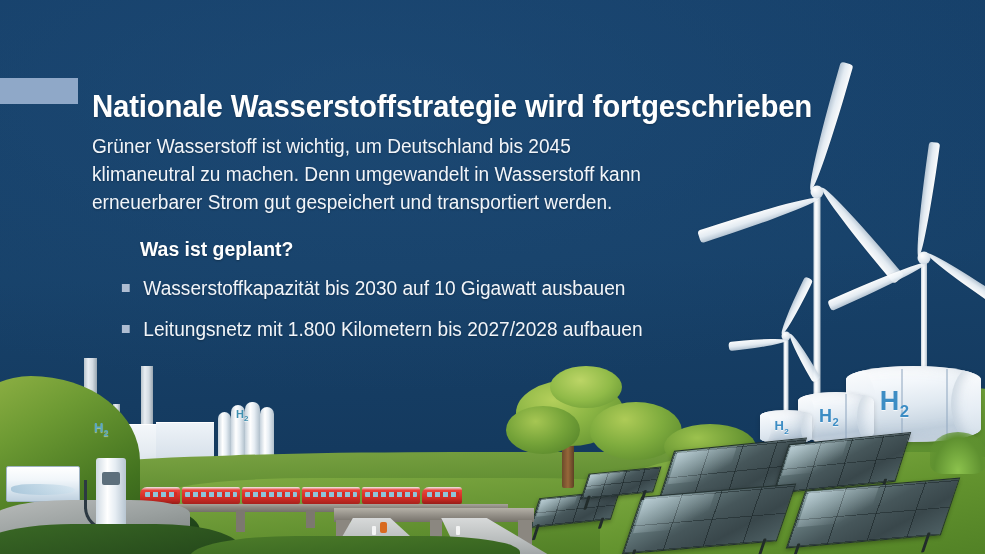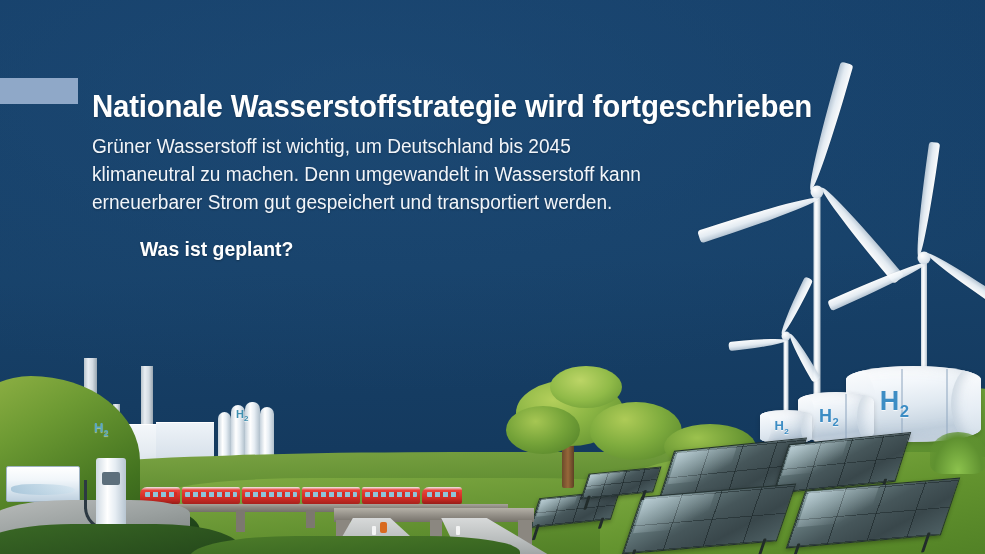--- a/index.html
+++ b/index.html
@@ -508,14 +508,24 @@
   <h1 class="headline">Nationale Wasserstoffstrategie wird fortgeschrieben</h1>
 
   <div class="intro">
     <p>Grüner Wasserstoff ist wichtig, um Deutschland bis 2045</p>
     <p>klimaneutral zu machen. Denn umgewandelt in Wasserstoff kann</p>
     <p>erneuerbarer Strom gut gespeichert und transportiert werden.</p>
   </div>
 
   <div class="subhead">Was ist geplant?</div>
 
+  <ul class="bullets">
+    <li>
+      <span class="sq"></span>
+      <span>Wasserstoffkapazität bis 2030 auf 10 Gigawatt ausbauen</span>
+    </li>
+    <li>
+      <span class="sq"></span>
+      <span>Leitungsnetz mit 1.800 Kilometern bis 2027/2028 aufbauen</span>
+    </li>
+  </ul>
 
 </div>
 
 </body></html>

